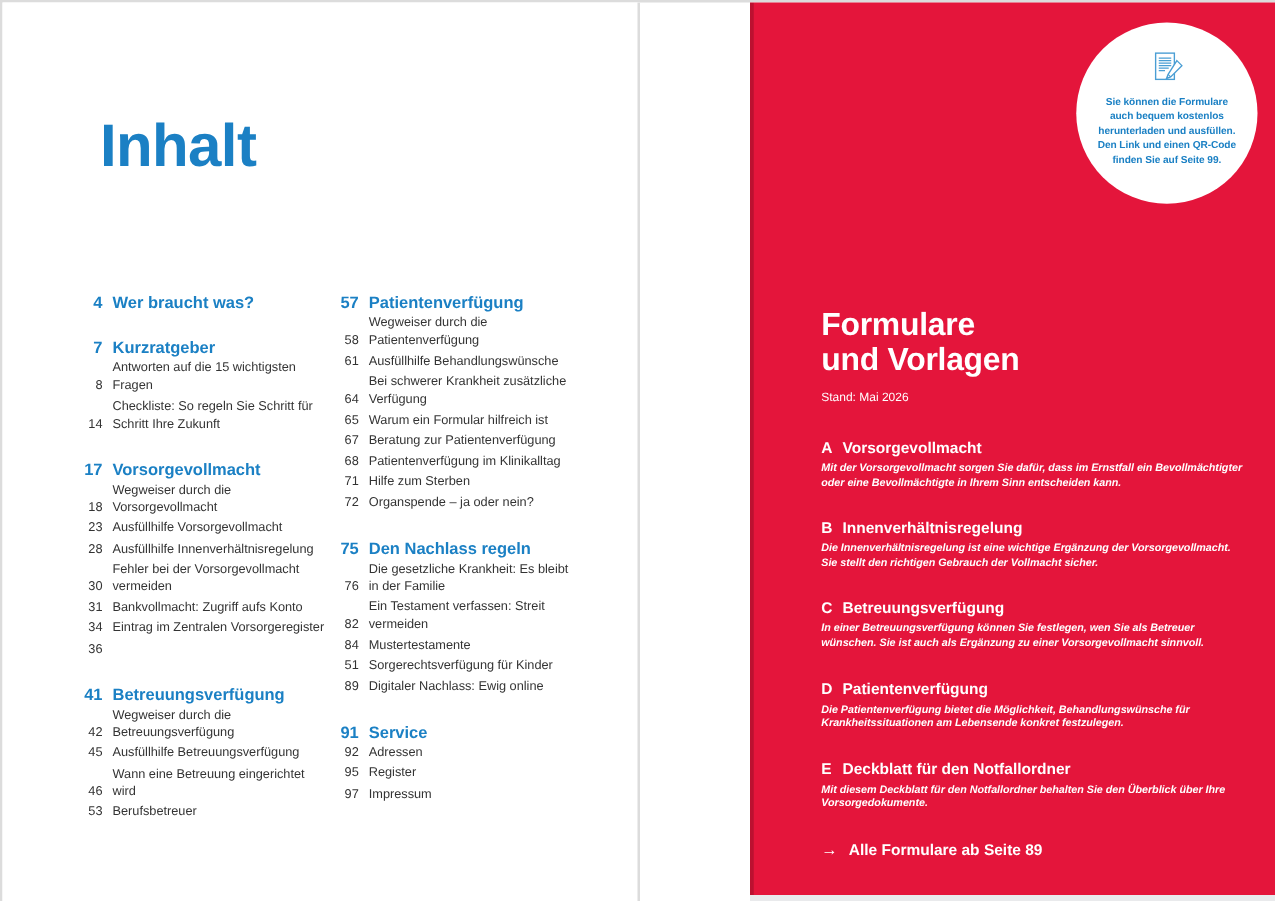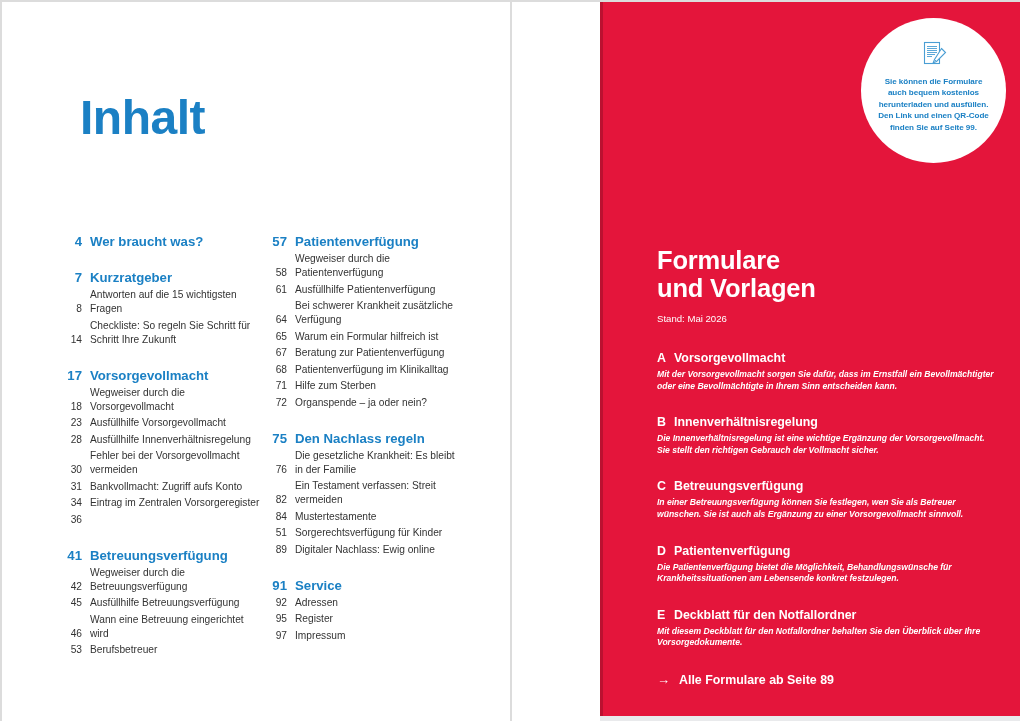--- a/index.html
+++ b/index.html
@@ -264,21 +264,21 @@
           <div class="toc-head">
             <span class="num">57</span>
             <span class="label">Patientenverfügung</span>
           </div>
           <div class="toc-item">
             <span class="num">58</span>
             <span class="label">Wegweiser durch die Patientenverfügung</span>
           </div>
           <div class="toc-item">
             <span class="num">61</span>
-            <span class="label">Ausfüllhilfe Patientenverfügung</span>
+            <span class="label">Ausfüllhilfe Behandlungswünsche</span>
           </div>
           <div class="toc-item">
             <span class="num">64</span>
             <span class="label">Bei schwerer Krankheit zusätzliche Verfügung</span>
           </div>
           <div class="toc-item">
             <span class="num">65</span>
             <span class="label">Warum ein Formular hilfreich ist</span>
           </div>
           <div class="toc-item">

